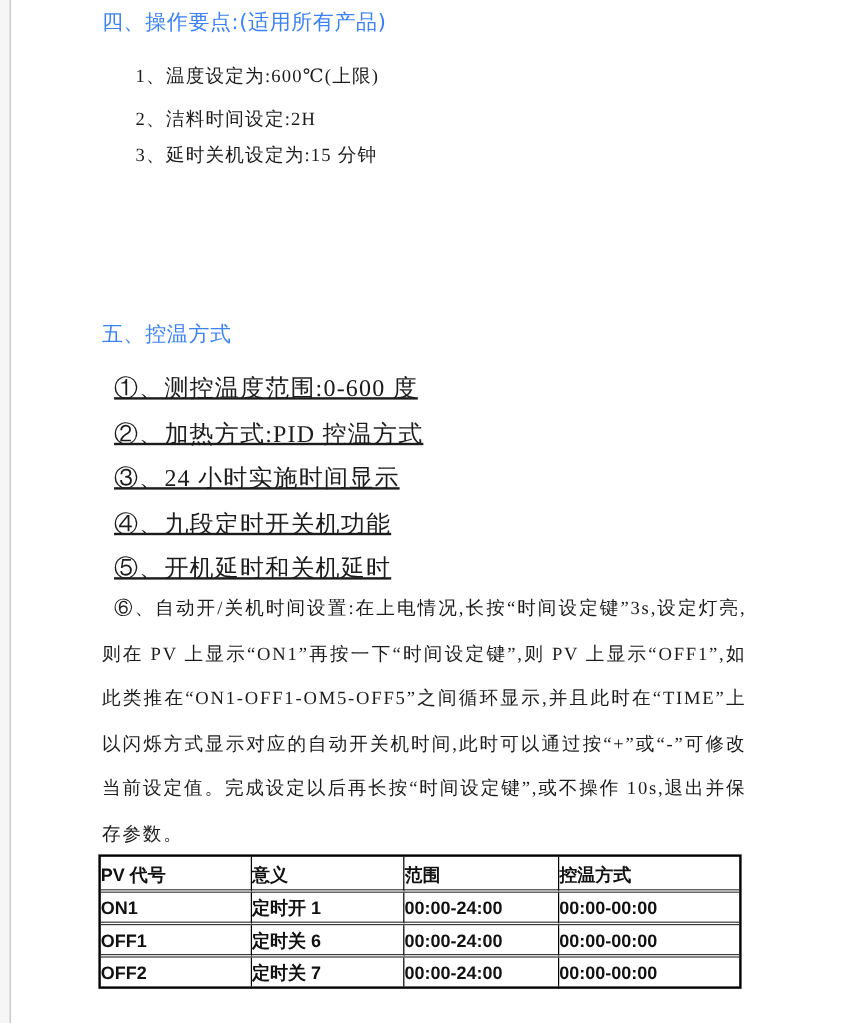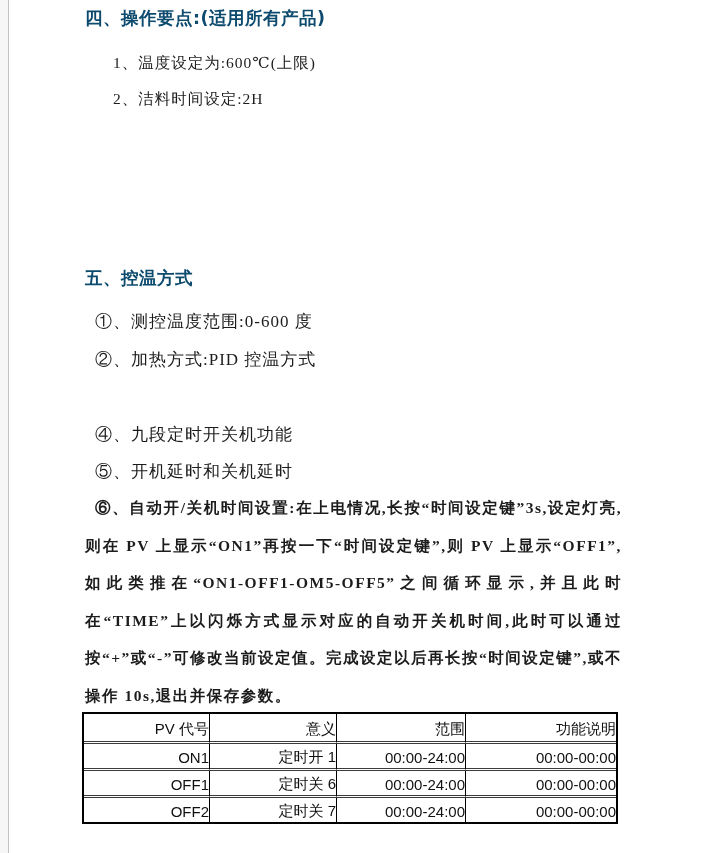--- a/index.html
+++ b/index.html
@@ -19,109 +19,111 @@
   .edge-shade {
     position: absolute;
     left: 0; top: 0;
     width: 8px; height: 100%;
     background: #f6f6f6;
     border-right: 1px solid #c2c2c2;
   }
   .abs { position: absolute; }
   .heading {
     font-family: "DejaVu Sans", "Liberation Sans", sans-serif;
-    font-weight: 700;
+    font-weight: 400;
     font-size: 17.5px;
-    color: #0c4a6e;
+    color: #3b82f6;
     letter-spacing: 0.5px;
     white-space: nowrap;
   }
   .body-line {
     font-size: 15.5px;
     letter-spacing: 1px;
     white-space: nowrap;
     margin-left: 28px;
   }
   .body-para {
     font-size: 15.5px;
     letter-spacing: 1.5px;
     line-height: 38px;
     text-align: justify;
     text-justify: inter-character;
   }
   .para6 {
     line-height: 37.5px;
     text-indent: 10px;
-    font-weight: bold;
   }
   .func-item {
-    font-size: 17px;
+    font-size: 20px;
     letter-spacing: 1px;
     white-space: nowrap;
+    text-decoration: underline;
   }
   table.param-table {
     border-collapse: separate;
     border-spacing: 0;
     border: 2px solid #000000;
     table-layout: fixed;
     font-family: "Liberation Sans", "DejaVu Sans", sans-serif;
     font-size: 15px;
     color: #111111;
   }
   table.param-table th,
   table.param-table td {
     border-right: 1px solid #000000;
     border-bottom: 3px double #3c3c3c;
-    text-align: right;
+    text-align: left;
     vertical-align: middle;
     padding: 4px 0 1px 0;
-    font-weight: 400;
+    font-weight: 700;
     overflow: hidden;
     white-space: nowrap;
   }
   table.param-table th { height: 22px; }
   table.param-table td { height: 19px; }
   table.param-table th:last-child,
   table.param-table td:last-child { border-right: none; }
   table.param-table tr:last-child td { border-bottom: none; }
 </style>
 </head>
 <body>
 
 <div class="page">
   <div class="edge-shade"></div>
 
   <div class="abs heading" style="left:85px; top:6px;">四、操作要点:(适用所有产品)</div>
 
   <div class="abs body-line" style="left:85px; top:53px;">1、温度设定为:600℃(上限)</div>
   <div class="abs body-line" style="left:85px; top:89px;text-align:center;">2、洁料时间设定:2H</div>
+  <div class="abs body-line" style="left:85px; top:119px;">3、延时关机设定为:15 分钟</div>
 
 
   <div class="abs heading" style="left:85px; top:266px;">五、控温方式</div>
 
   <div class="abs func-item" style="left:95px; top:310px;">①、测控温度范围:0-600 度</div>
   <div class="abs func-item" style="left:95px; top:348px;">②、加热方式:PID 控温方式</div>
+  <div class="abs func-item" style="left:95px; top:385px;">③、24 小时实施时间显示</div>
   <div class="abs func-item" style="left:95px; top:423px;">④、九段定时开关机功能</div>
   <div class="abs func-item" style="left:95px; top:460px;">⑤、开机延时和关机延时</div>
 
   <div class="abs body-para para6" style="left:85px; top:489px; width:537px;">⑥、自动开/关机时间设置:在上电情况,长按“时间设定键”3s,设定灯亮,则在 PV 上显示“ON1”再按一下“时间设定键”,则 PV 上显示“OFF1”,如此类推在“ON1-OFF1-OM5-OFF5”之间循环显示,并且此时在“TIME”上以闪烁方式显示对应的自动开关机时间,此时可以通过按“+”或“-”可修改当前设定值。完成设定以后再长按“时间设定键”,或不操作 10s,退出并保存参数。</div>
 
   <table class="param-table abs" style="left:82px; top:712px; width:536px;">
     <colgroup>
       <col style="width:126px">
         <col style="width:127px">
         <col style="width:129px">
         <col style="width:150px">
     </colgroup>
     <thead>
       <tr>
         <th>PV 代号</th>
         <th>意义</th>
         <th>范围</th>
-        <th>功能说明</th>
+        <th>控温方式</th>
       </tr>
     </thead>
     <tbody>
       <tr>
         <td>ON1</td>
         <td>定时开 1</td>
         <td>00:00-24:00</td>
         <td>00:00-00:00</td>
       </tr>
       <tr>

